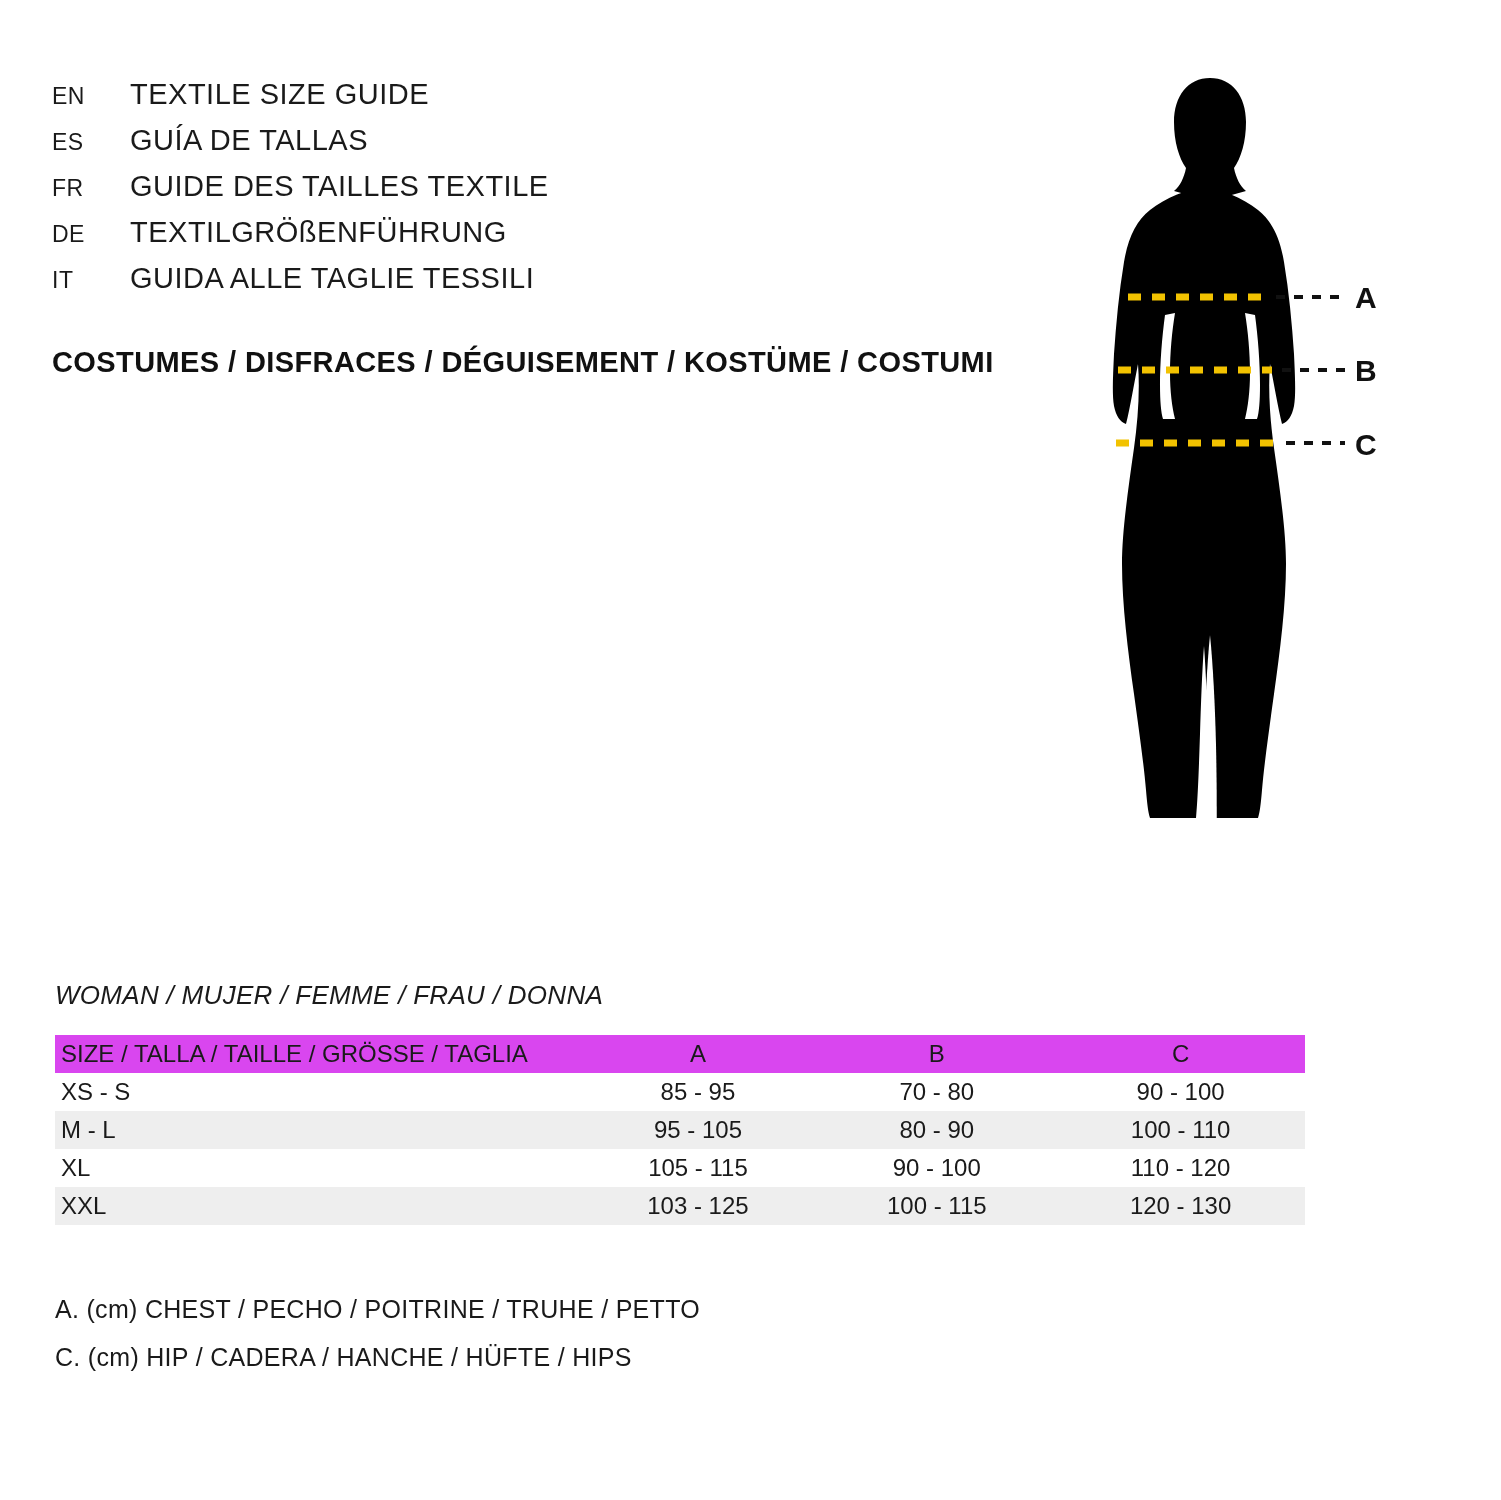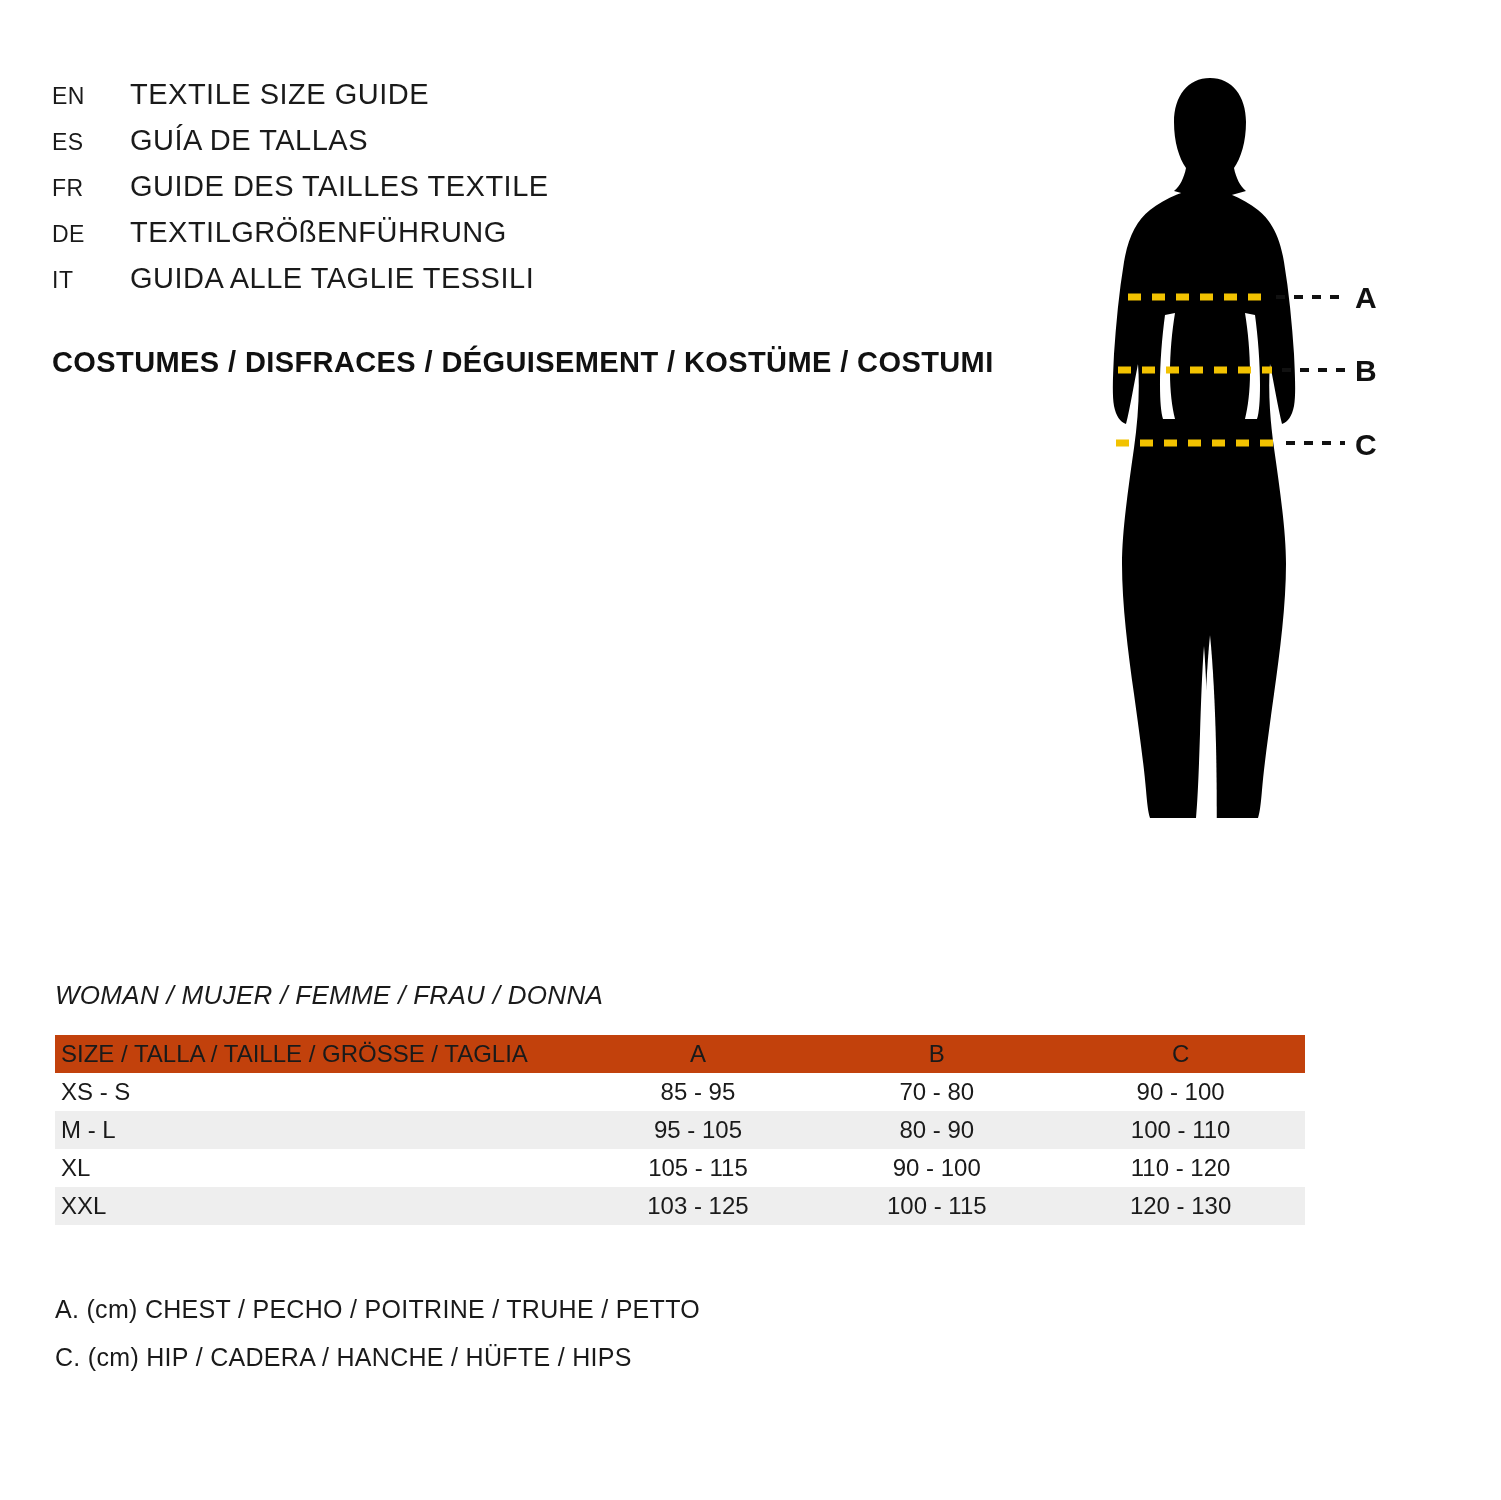--- a/index.html
+++ b/index.html
@@ -105,21 +105,21 @@
     text-align: center;
     vertical-align: middle;
   }
   .size-table th.first,
   .size-table td.first {
     text-align: left;
     padding-left: 6px;
     width: 520px;
   }
   .size-table th {
-    background: #c2410c;
+    background: #d946ef;
   }
   .size-table tbody tr:nth-child(odd) {
     background: #ffffff;
   }
   .size-table tbody tr:nth-child(even) {
     background: #eeeeee;
   }
   .col-a { width: 240px; }
   .col-b { width: 240px; }
   .col-c { width: 250px; }

